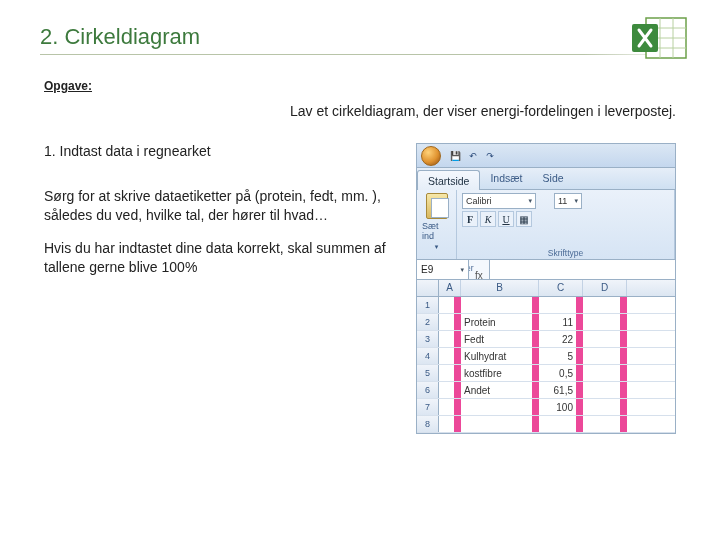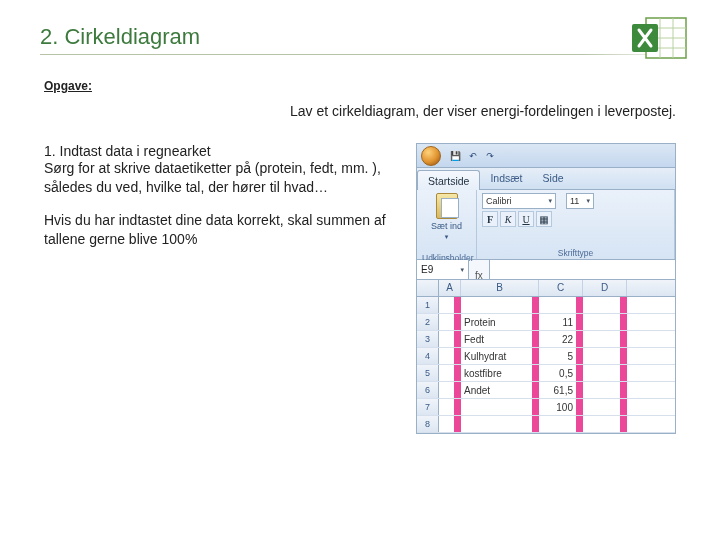--- a/index.html
+++ b/index.html
@@ -40,21 +40,21 @@
   }
   .intro {
     font-size: 14px;
     margin-bottom: 24px;
     text-align: right;
   }
   .columns { display: flex; gap: 24px; }
   .col-left { flex: 1; }
   .step-title {
     font-size: 14px;
-    margin-bottom: 0;
+    margin-bottom: 28px;
   }
   .para {
     font-size: 14px;
     line-height: 1.35;
     margin-bottom: 14px;
   }
   .col-right {
     width: 260px;
     border: 1px solid #9ab0c6;
   }
@@ -110,21 +110,21 @@
     border:1px solid #a88a3a; border-radius:2px;
     position:relative;
   }
   .paste-ico::after {
     content:""; position:absolute; left:4px; top:4px;
     width:16px; height:18px; background:#fff;
     border:1px solid #9ab0c6;
   }
   .grp-label { text-align:center; font-size:8.5px; color:#4a6a95; margin-top:12px; }
   .font-grp { flex:1; }
-  .font-row1 { display:flex; gap:10px; margin-bottom:2px; }
+  .font-row1 { display:flex; gap:18px; margin-bottom:2px; }
   .font-sel {
     background:#fff; border:1px solid #9ab0c6;
     font-size:9px; height:16px; padding:1px 3px;
     display:flex;align-items:center;justify-content:space-between;
   }
   .font-name { width:74px; color:#333; }
   .font-size { width:28px; color:#333; }
   .chev { font-size:7px; color:#456; }
   .font-row2 { display:flex; gap:2px; }
   .fmt-btn {
@@ -208,21 +208,21 @@
         </div>
       </div>
 
       <div class="ex-tabs">
         <div class="ex-tab active">Startside</div>
         <div class="ex-tab">Indsæt</div>
         <div class="ex-tab">Side</div>
       </div>
 
       <div class="ex-ribbon">
-        <div class="rib-group" style="width:60px">
+        <div class="rib-group" style="width:40px">
           <div class="paste-btn">
             <div class="paste-ico"></div>
             <span>Sæt ind</span>
             <span style="font-size:7px">▾</span>
           </div>
           <div class="grp-label">Udklipsholder</div>
         </div>
         <div class="rib-group font-grp">
           <div>
             <div class="font-row1">

